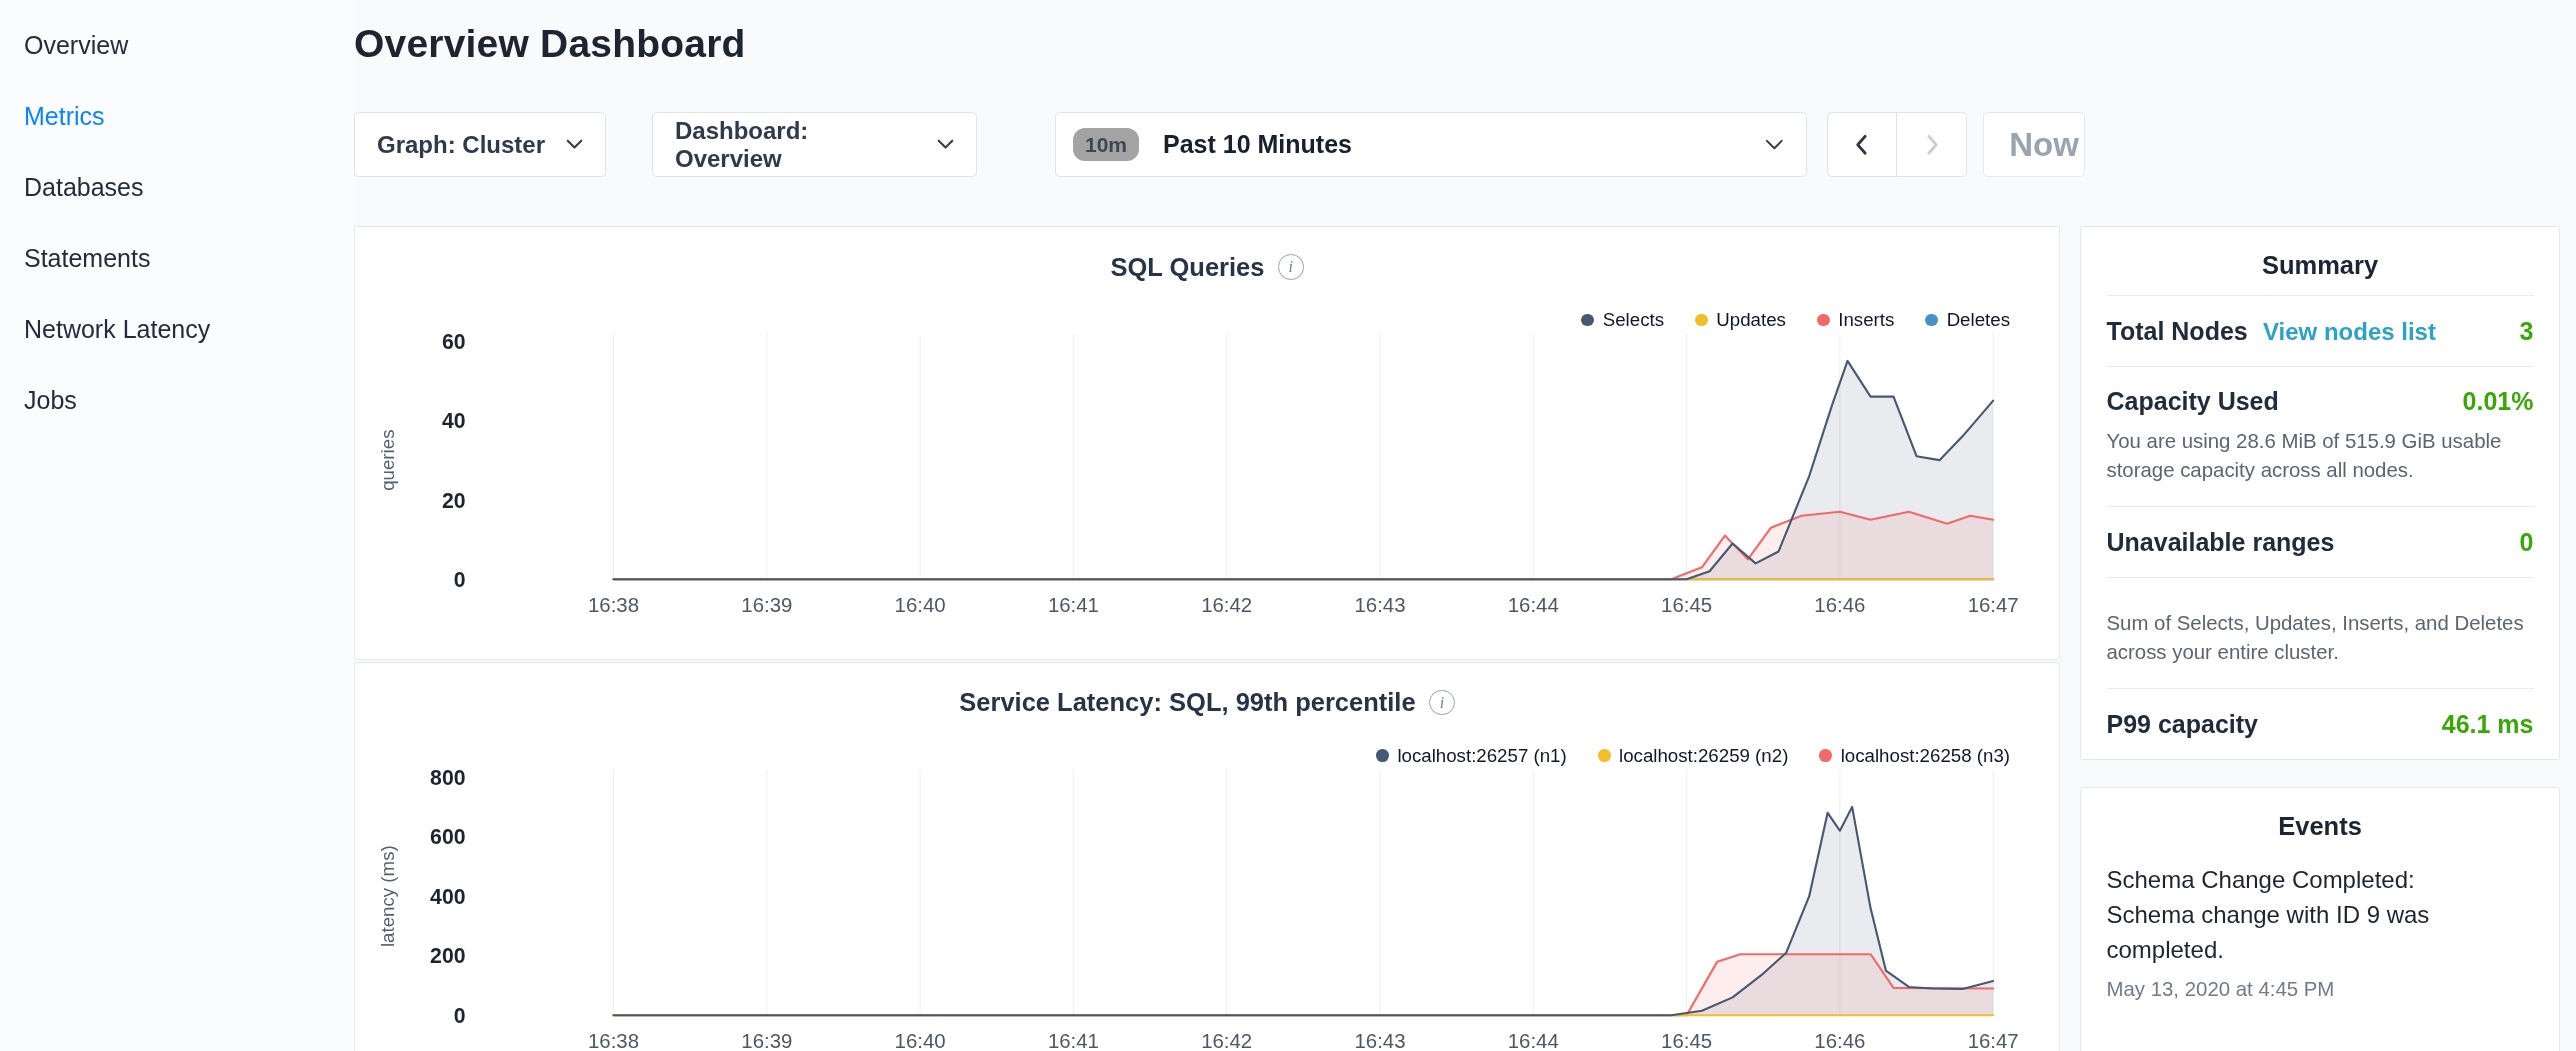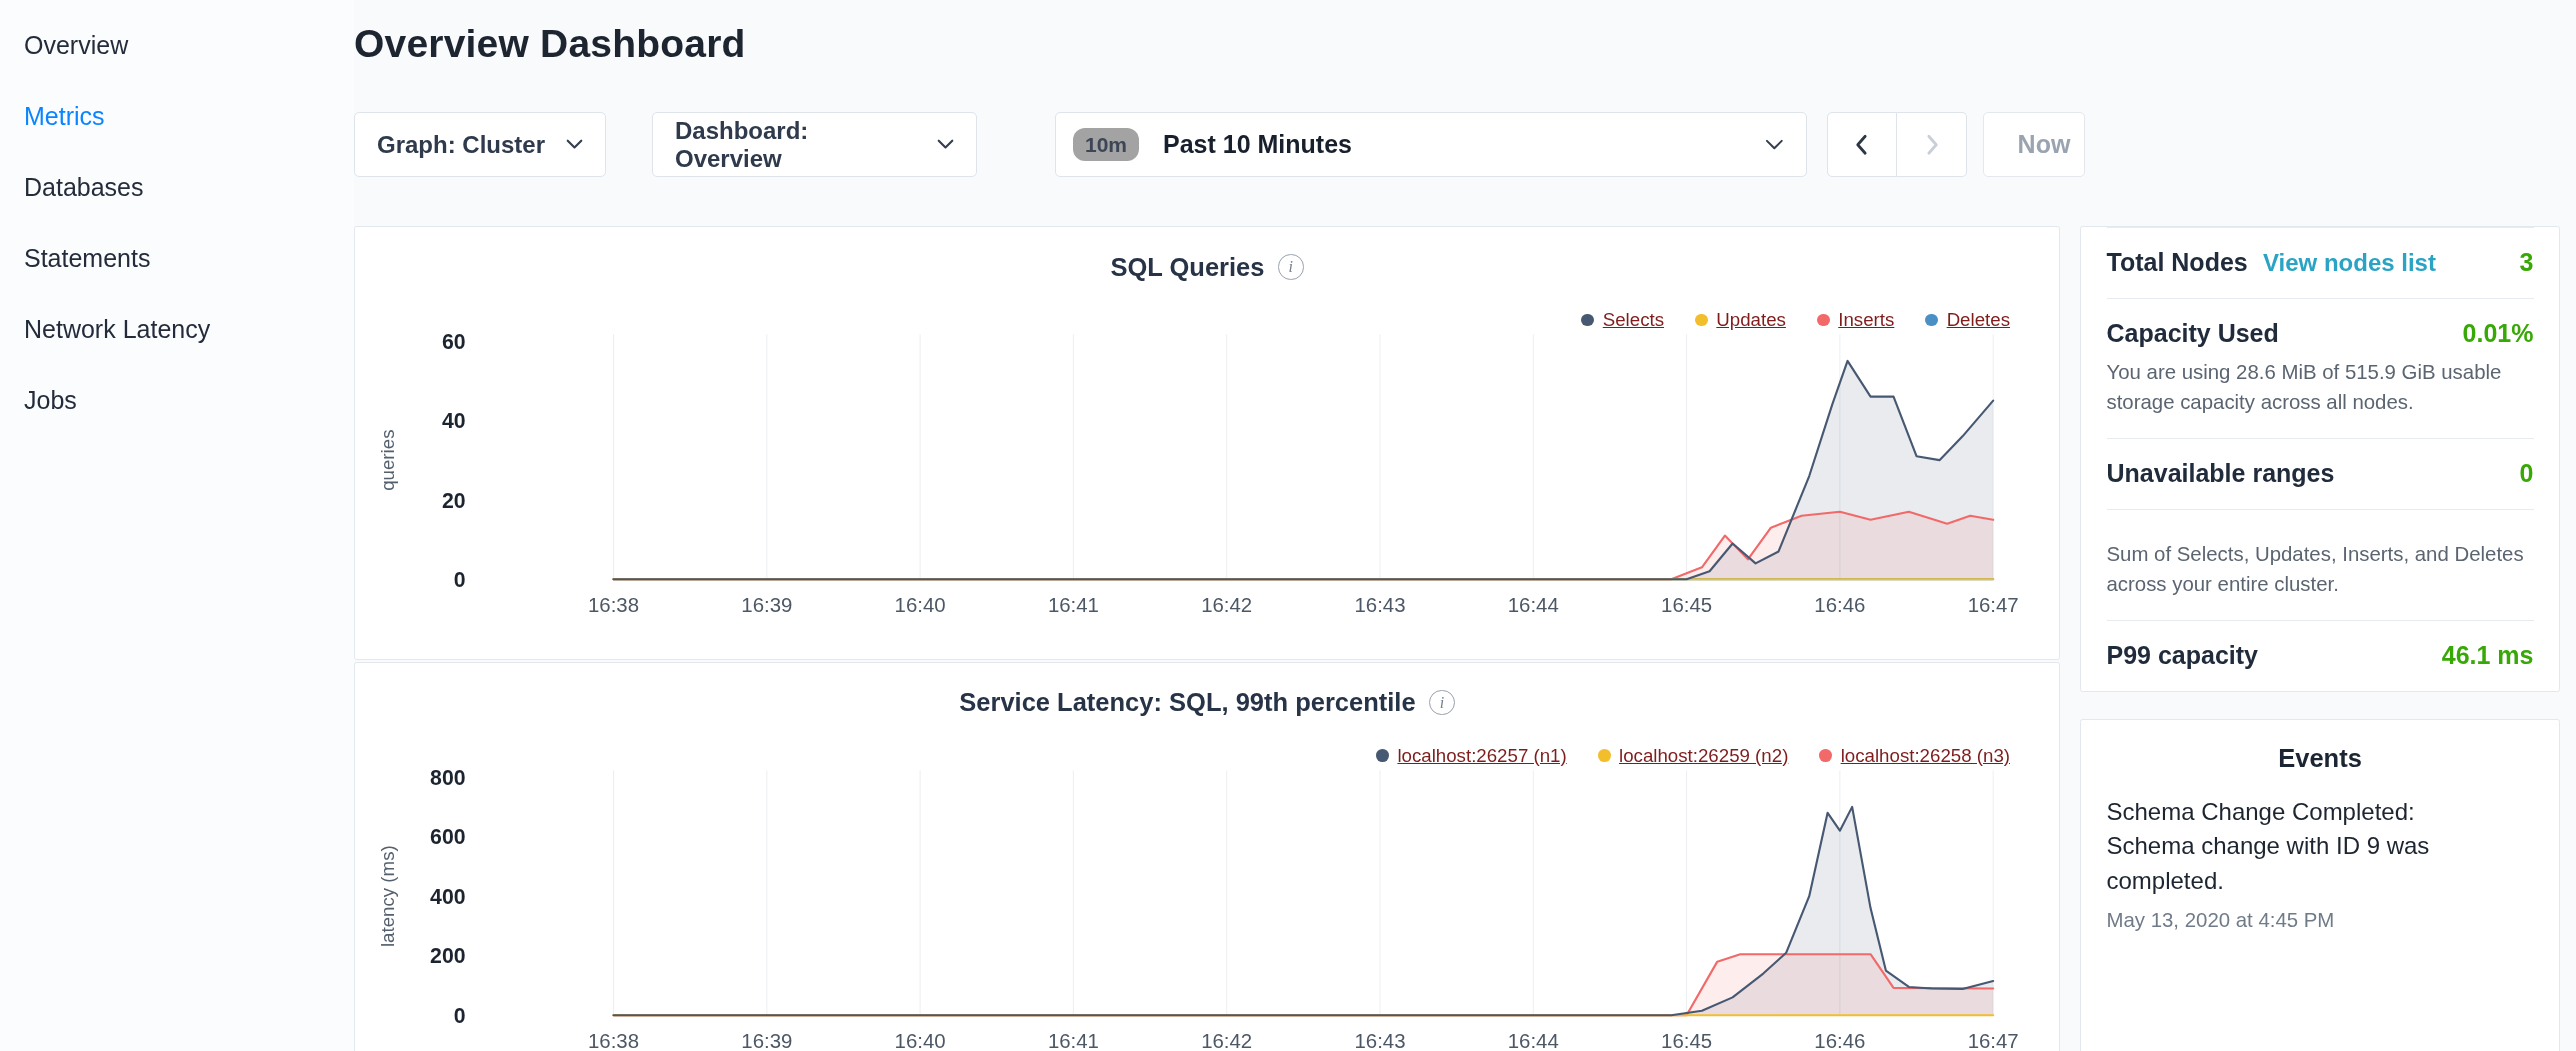--- a/index.html
+++ b/index.html
@@ -39,37 +39,37 @@
   }
   .time-label { font-size:25px; font-weight:700; color:#17202c; margin-left:24px; }
 
   .range-btn-group { position:absolute; left:1473px; top:0; height:65px; display:flex; }
   .range-btn { width:70px; height:65px; background:#fff; border:0.9px solid #dfe3ea; display:flex; align-items:center; justify-content:center; cursor:pointer; }
   .range-btn.prev { border-radius:5.1px 0 0 5.1px; }
   .range-btn.next { border-radius:0 5.1px 5.1px 0; border-left:none; }
 
   .now-btn {
     position:absolute; left:1629px; top:0; width:102px; height:65px; background:#fff; border:0.9px solid #e4e7ec;
-    border-radius:5.1px; font-size:25px; font-weight:600; color:#9aa4b1; display:flex; align-items:center; justify-content:center; cursor:pointer;padding-left:20px;
+    border-radius:5.1px; font-size:33px; font-weight:600; color:#9aa4b1; display:flex; align-items:center; justify-content:center; cursor:pointer;padding-left:20px;
   }
 
   
   .charts-col { position:absolute; left:354px; top:226px; width:1706px; }
   .chart-card { position:relative; width:1706px; height:434px; background:#fff; border:0.9px solid #e3e7ee; border-radius:2.6px; margin-bottom:1.7px; }
   .chart-header { position:absolute; left:0; top:25.5px; width:100%; display:flex; justify-content:center; align-items:center; gap:13.6px; }
   .chart-title { font-size:25.5px; font-weight:700; color:#273447;text-align:right; }
   .info-icon {
     width:25.5px; height:25.5px; border:1.7px solid #98a1ad; border-radius:50%; color:#76808e;
     font-size:16px; font-style:italic; font-family:"Liberation Serif", serif;
     display:flex; align-items:center; justify-content:center; cursor:pointer;
   }
   .chart-legend { position:absolute; top:82px; right:49px; display:flex; align-items:center; gap:31px; }
   .legend-item { display:flex; align-items:center; gap:8.5px; cursor:pointer; }
   .legend-item .dot { width:12.8px; height:12.8px; border-radius:50%; }
-  .legend-item .legend-label { font-size:18.7px; color:#7f1d1d;text-decoration:underline; }
+  .legend-item .legend-label { font-size:18.7px; color:#0f172a; }
   .chart-svg { position:absolute; left:0; top:0; }
   .xtick { font-size:24px; fill:#4d5866; }
   .ytick { font-size:25px; font-weight:700; fill:#1c2430; }
   .ylab  { font-size:22px; fill:#55606e; }
 
   
   .right-col { position:absolute; left:2080px; top:226px; width:480px; }
   .panel { background:#fff; border:0.9px solid #e3e7ee; border-radius:2.6px; }
   .panel-title { text-align:center; font-size:25.5px; font-weight:700; color:#1b2533; padding:24px 0 15.3px; }
   .summary-rows { padding:0 25.5px; }
@@ -248,20 +248,21 @@
         <path d="M304 414 L304 414 L1565.75 414 L1601.8 351 L1628.8374999999999 342.25 L1782.05 342.25 L1809.0874999999999 381.8 L1926.25 382.5 L1926.25 414 Z" fill="rgba(241,105,105,0.12)" stroke="none"></path>
         <polyline points="304,414 1565.75,414 1601.8,351 1628.8374999999999,342.25 1782.05,342.25 1809.0874999999999,381.8 1926.25,382.5" fill="none" stroke="#f16969" stroke-width="2.5" stroke-linejoin="round" stroke-linecap="round"></polyline>
         <polyline points="304,414 1926.25,414" fill="none" stroke="#f2be2c" stroke-width="2.5" stroke-linejoin="round" stroke-linecap="round"></polyline>
         <polyline points="304,414 1547.7250000000001,414 1583.7749999999999,408.75 1619.825,393 1655.875,365 1682.9125000000001,340.5 1709.95,274 1731.58,176 1746,197 1760.42,169 1782.05,288 1800.075,361.5 1827.1125,380.75 1854.1499999999999,382.5 1890.2,383.2 1926.25,373.75" fill="none" stroke="#475872" stroke-width="2.5" stroke-linejoin="round" stroke-linecap="round"></polyline>
       </svg>
   </div>
 </div>
 
 <div class="right-col">
   <div class="panel">
+    <div class="panel-title">Summary</div>
     <div class="summary-rows">
       <div class="srow">
         <div class="srow-line">
           <span class="slabel">Total Nodes</span>
           <a class="slink">View nodes list</a>
           <span class="sval">3</span>
         </div>
       </div>
       <div class="srow">
         <div class="srow-line">

